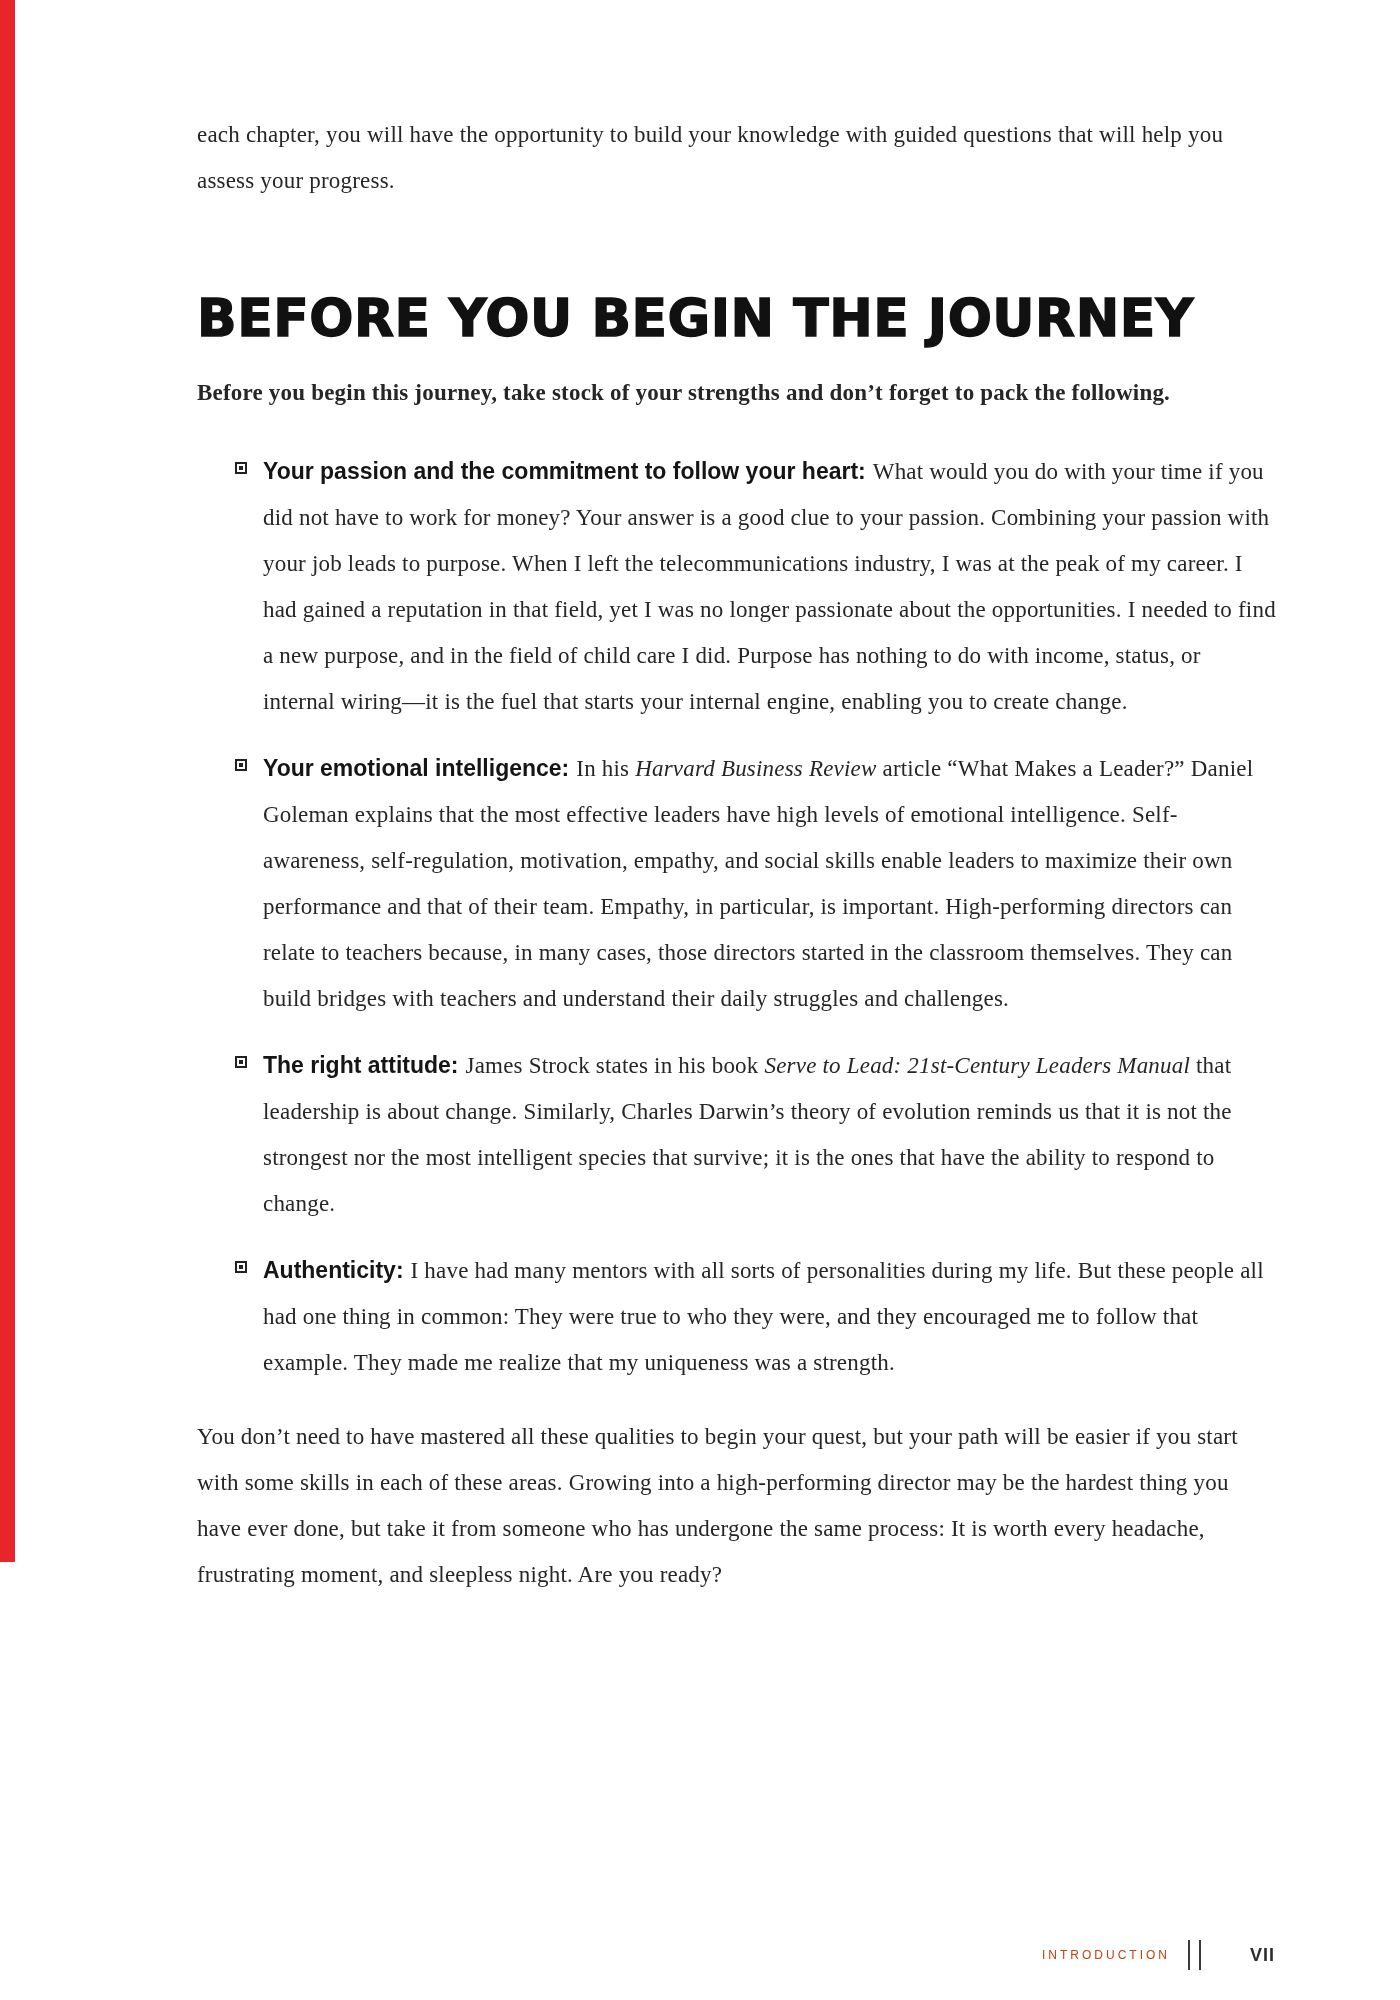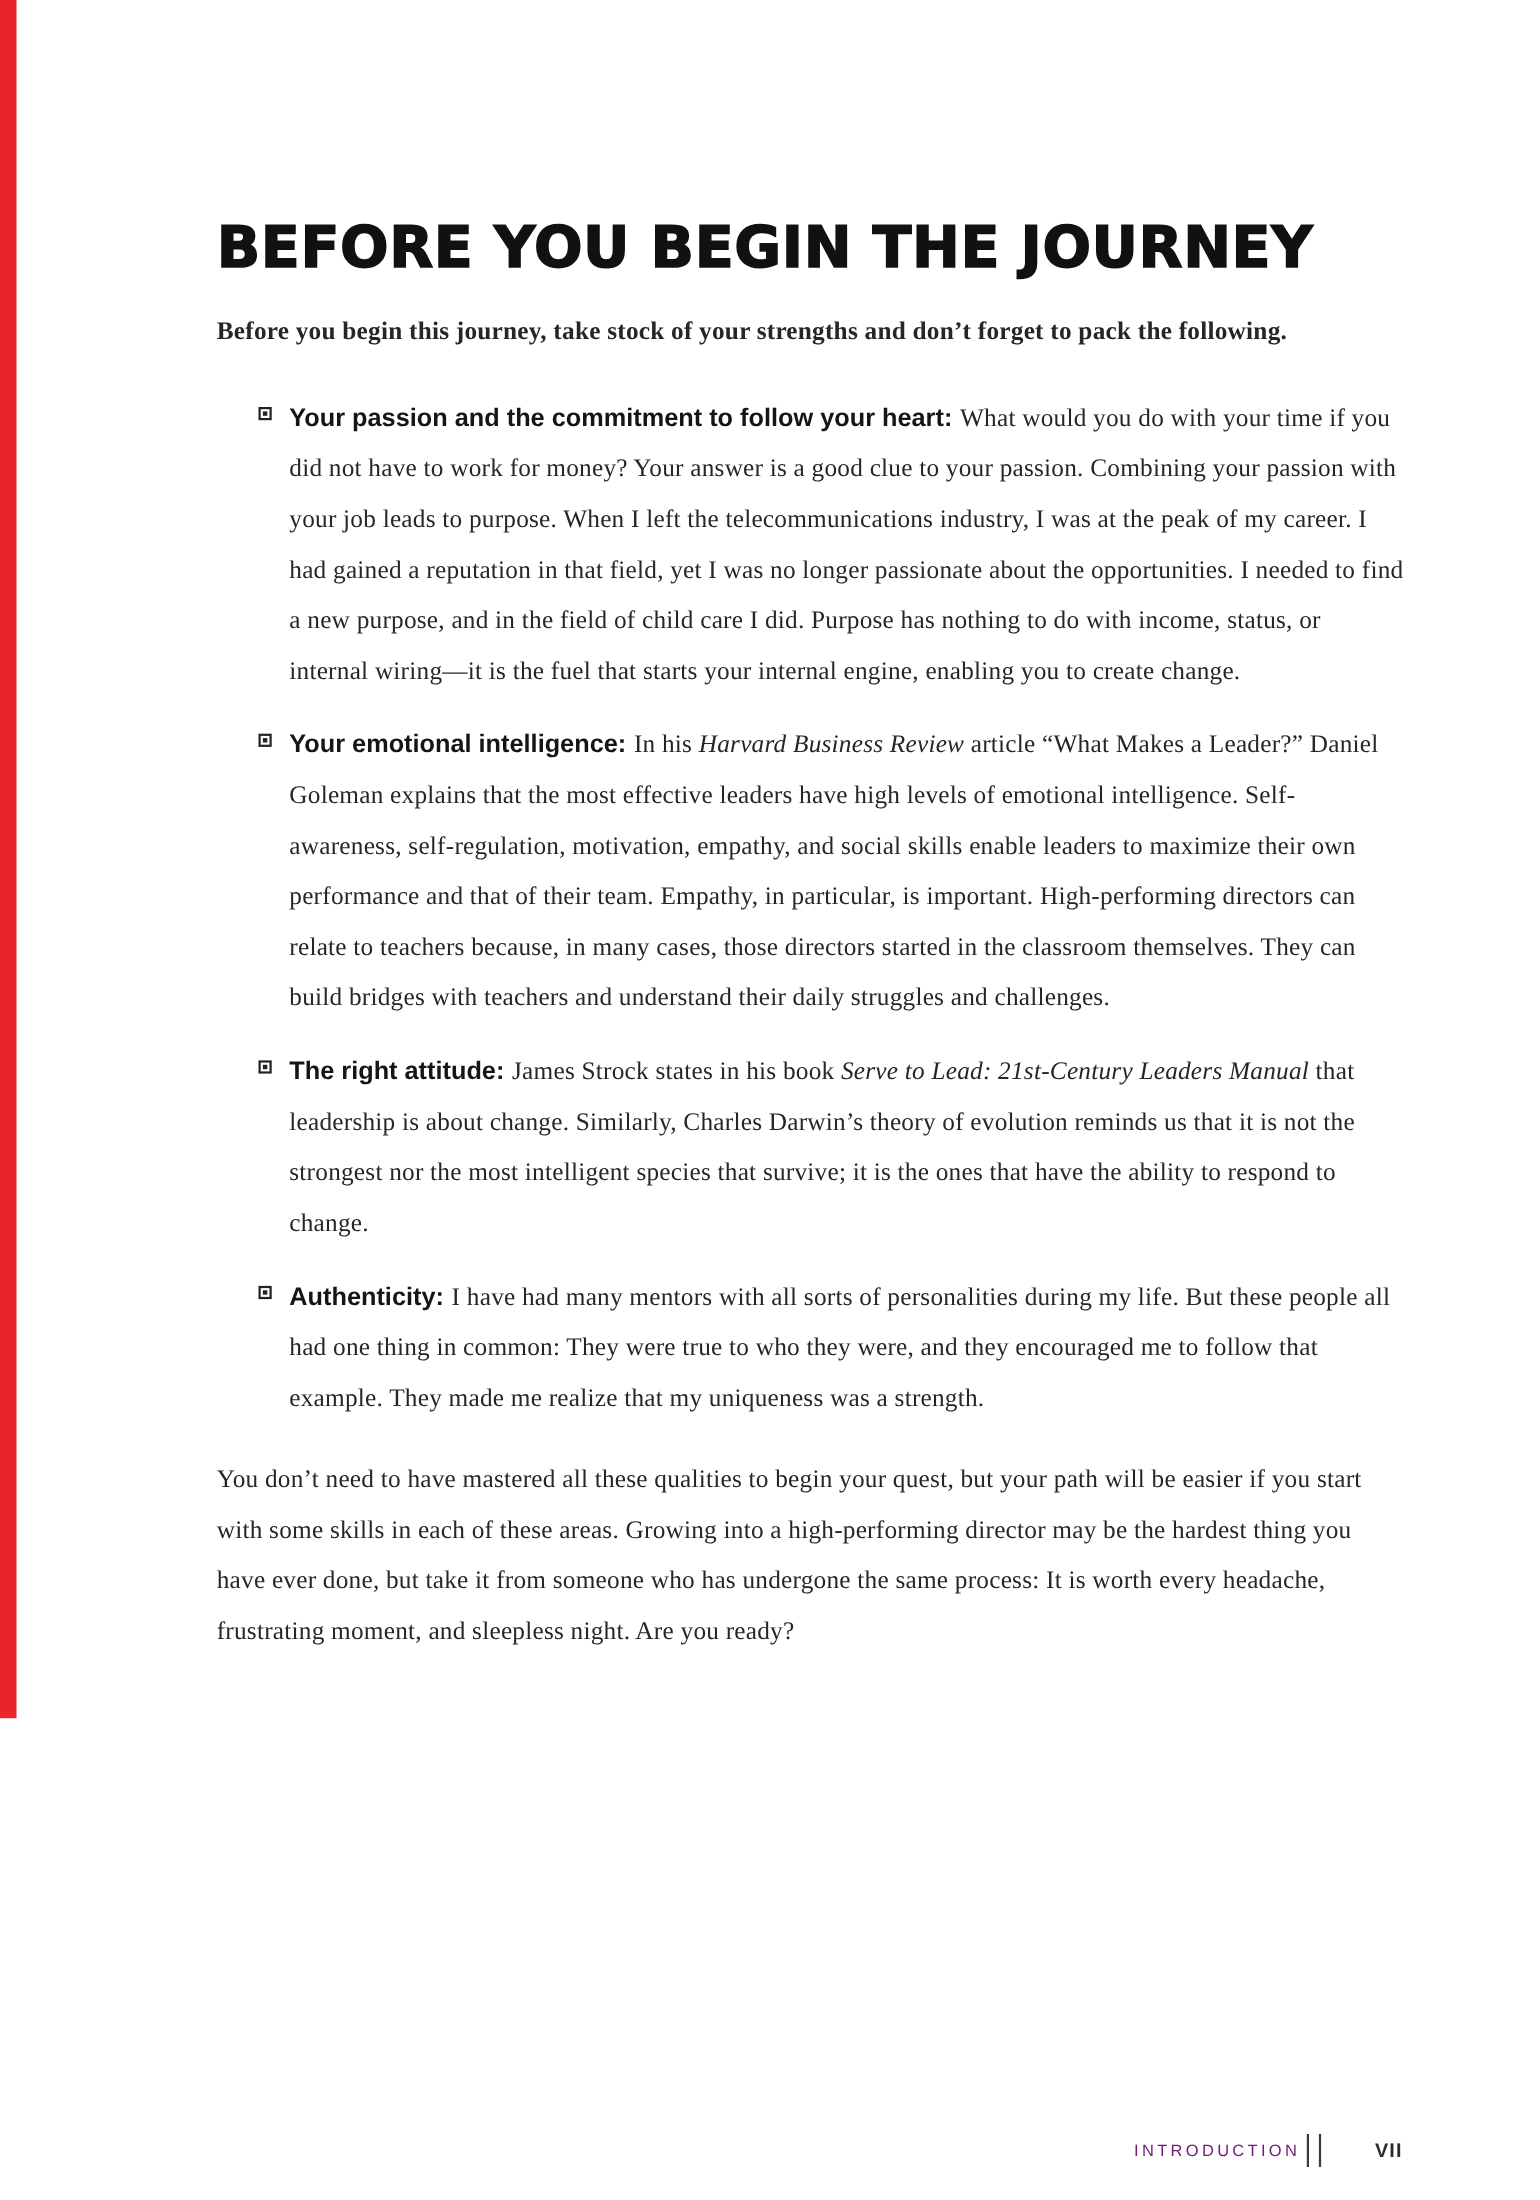--- a/index.html
+++ b/index.html
@@ -62,23 +62,23 @@
     margin-right:7px;
   }
   .it { font-style:italic; }
   .closing { margin-top:28px; }
   .footer {
     position:absolute; right:125px; bottom:30px;
     display:flex; align-items:center;
   }
   .footer .section {
     font-family:"Liberation Sans",sans-serif;
-    font-size:15px; letter-spacing:3px;
-    color:#701a75;
-    margin-right:6px;
+    font-size:12px; letter-spacing:3px;
+    color:#c2410c;
+    margin-right:18px;
   }
   .orn {
     display:inline-block;
     width:9px; height:30px;
     border-left:2px solid #3a3a3a;
     border-right:2px solid #3a3a3a;
     margin-right:10px;
   }
   .page-num {
     font-family:"Liberation Sans",sans-serif;
@@ -88,20 +88,21 @@
     margin-left:39px;
   }
 </style>
 </head>
 <body>
 
 <div class="page">
   <div class="red-edge"></div>
 
   <div class="content">
+    <p class="body-text">each chapter, you will have the opportunity to build your knowledge with guided questions that will help you assess your progress.</p>
 
     <h1 class="heading">BEFORE YOU BEGIN THE JOURNEY</h1>
 
     <p class="body-text lead">Before you begin this journey, take stock of your strengths and don’t forget to pack the following.</p>
 
     <ul class="bullet-list">
   <li>
     <span class="marker"></span>
     <span class="b-label">Your passion and the commitment to follow your heart:</span><span>What would you do with your time if you did not have to work for money? Your answer is a good clue to your passion. Combining your passion with your job leads to purpose. When I left the telecommunications industry, I was at the peak of my career. I had gained a reputation in that field, yet I was no longer passionate about the opportunities. I needed to find a new purpose, and in the field of child care I did. Purpose has nothing to do with income, status, or internal wiring—it is the fuel that starts your internal engine, enabling you to create change.</span>
   </li>

